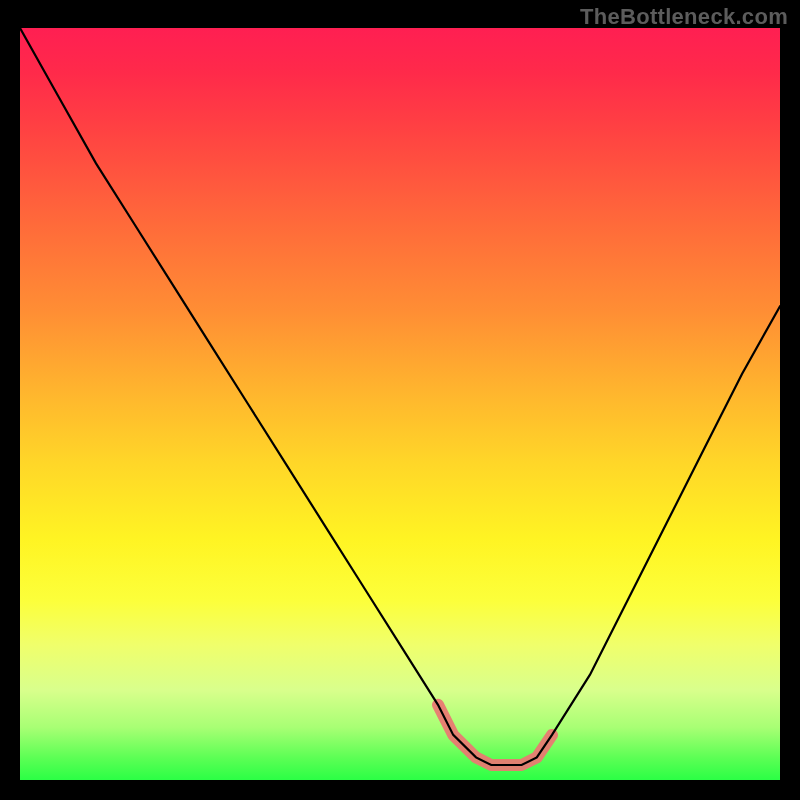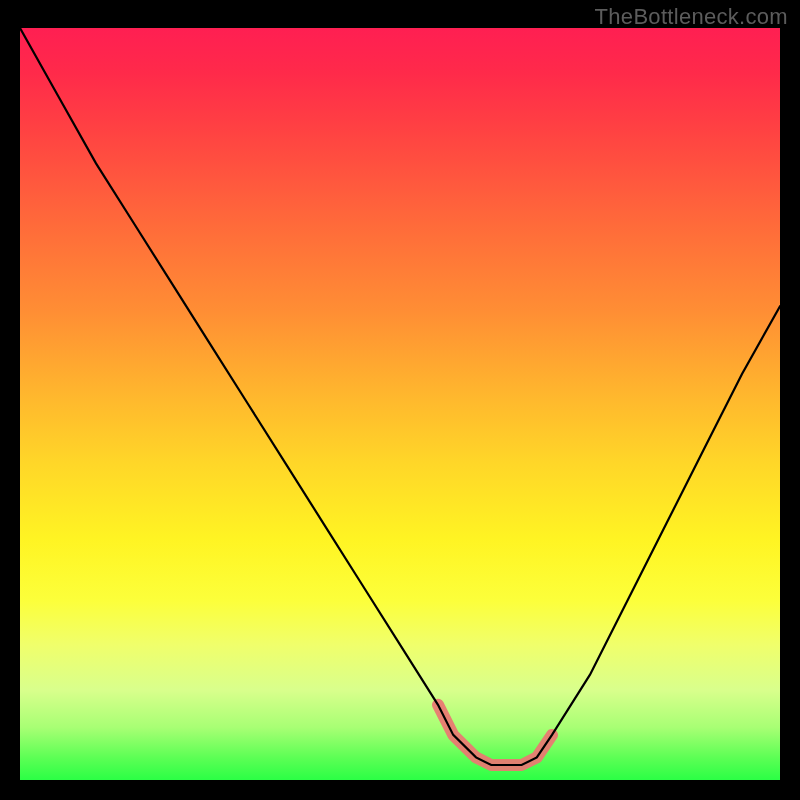--- a/index.html
+++ b/index.html
@@ -16,21 +16,21 @@
     width: 800px;
     height: 800px;
     background: #000;
   }
   .watermark {
     position: absolute;
     top: 4px;
     right: 12px;
     color: #5c5c5c;
     font-size: 22px;
-    font-weight: 400;
+    font-weight: 700;
     letter-spacing: 0.3px;
     z-index: 20;
     user-select: none;
   }
   .plot-clip {
     position: absolute;
     left: 20px;
     top: 28px;
     width: 760px;
     height: 752px;

